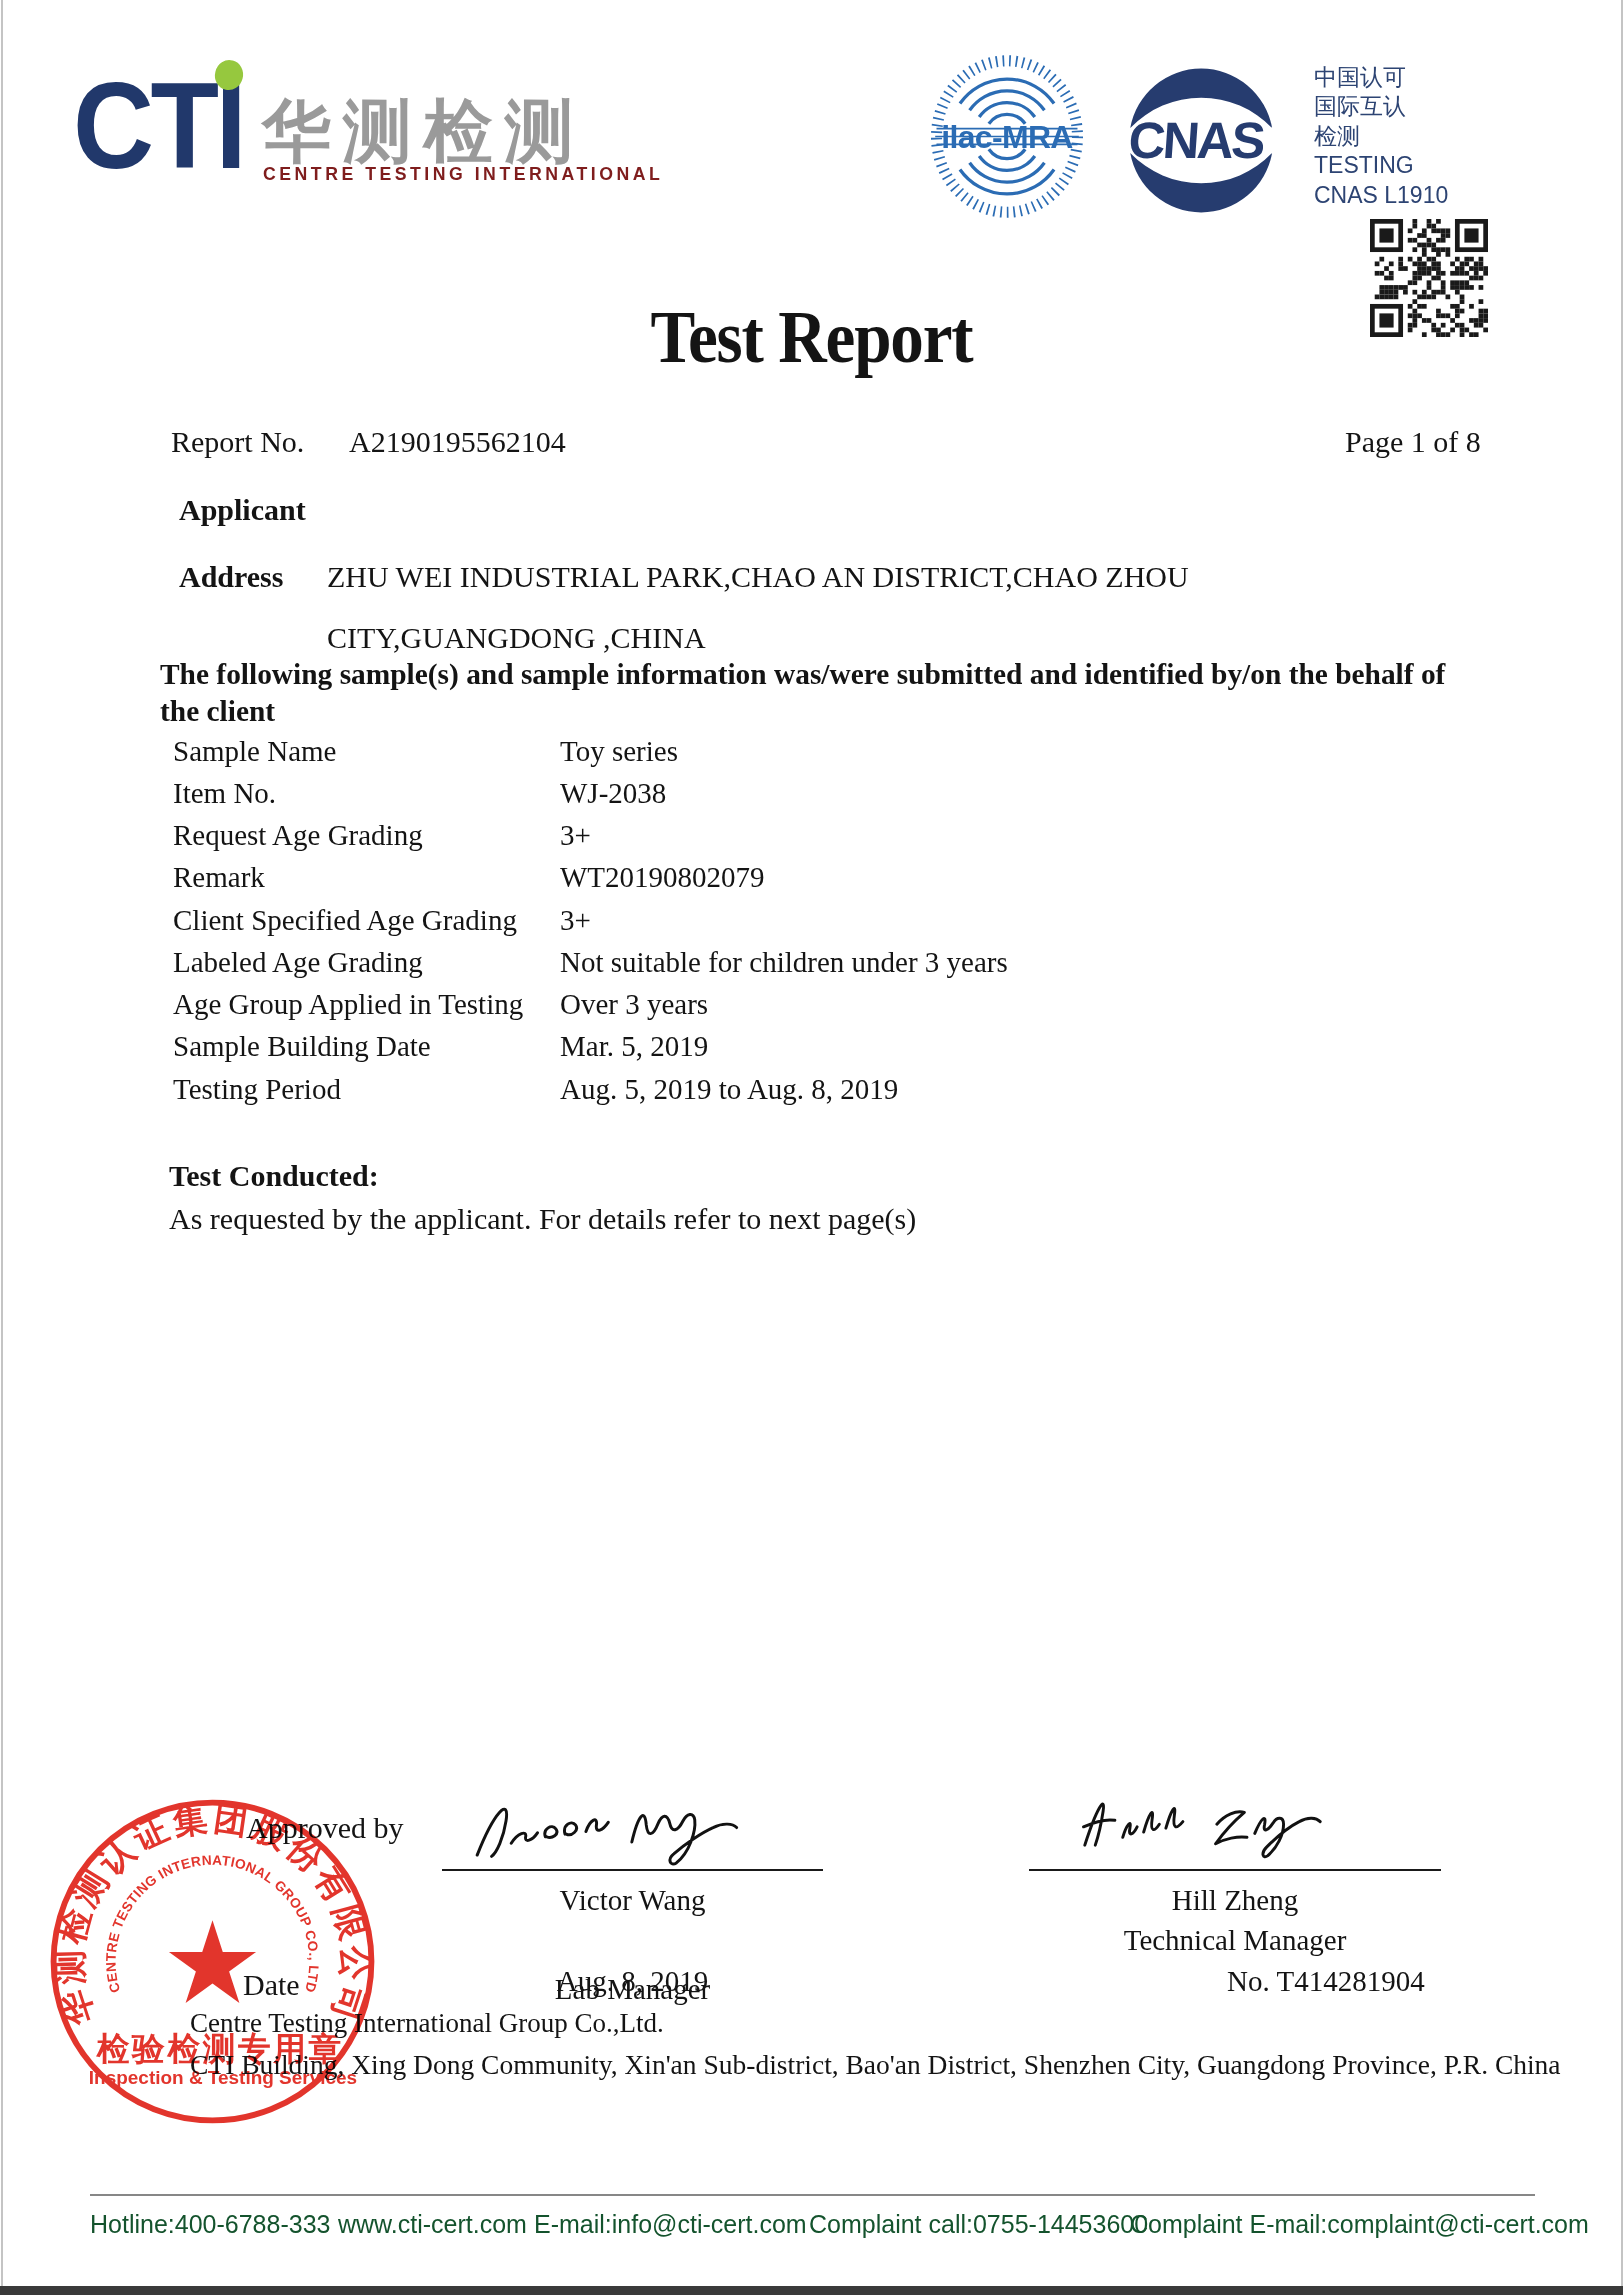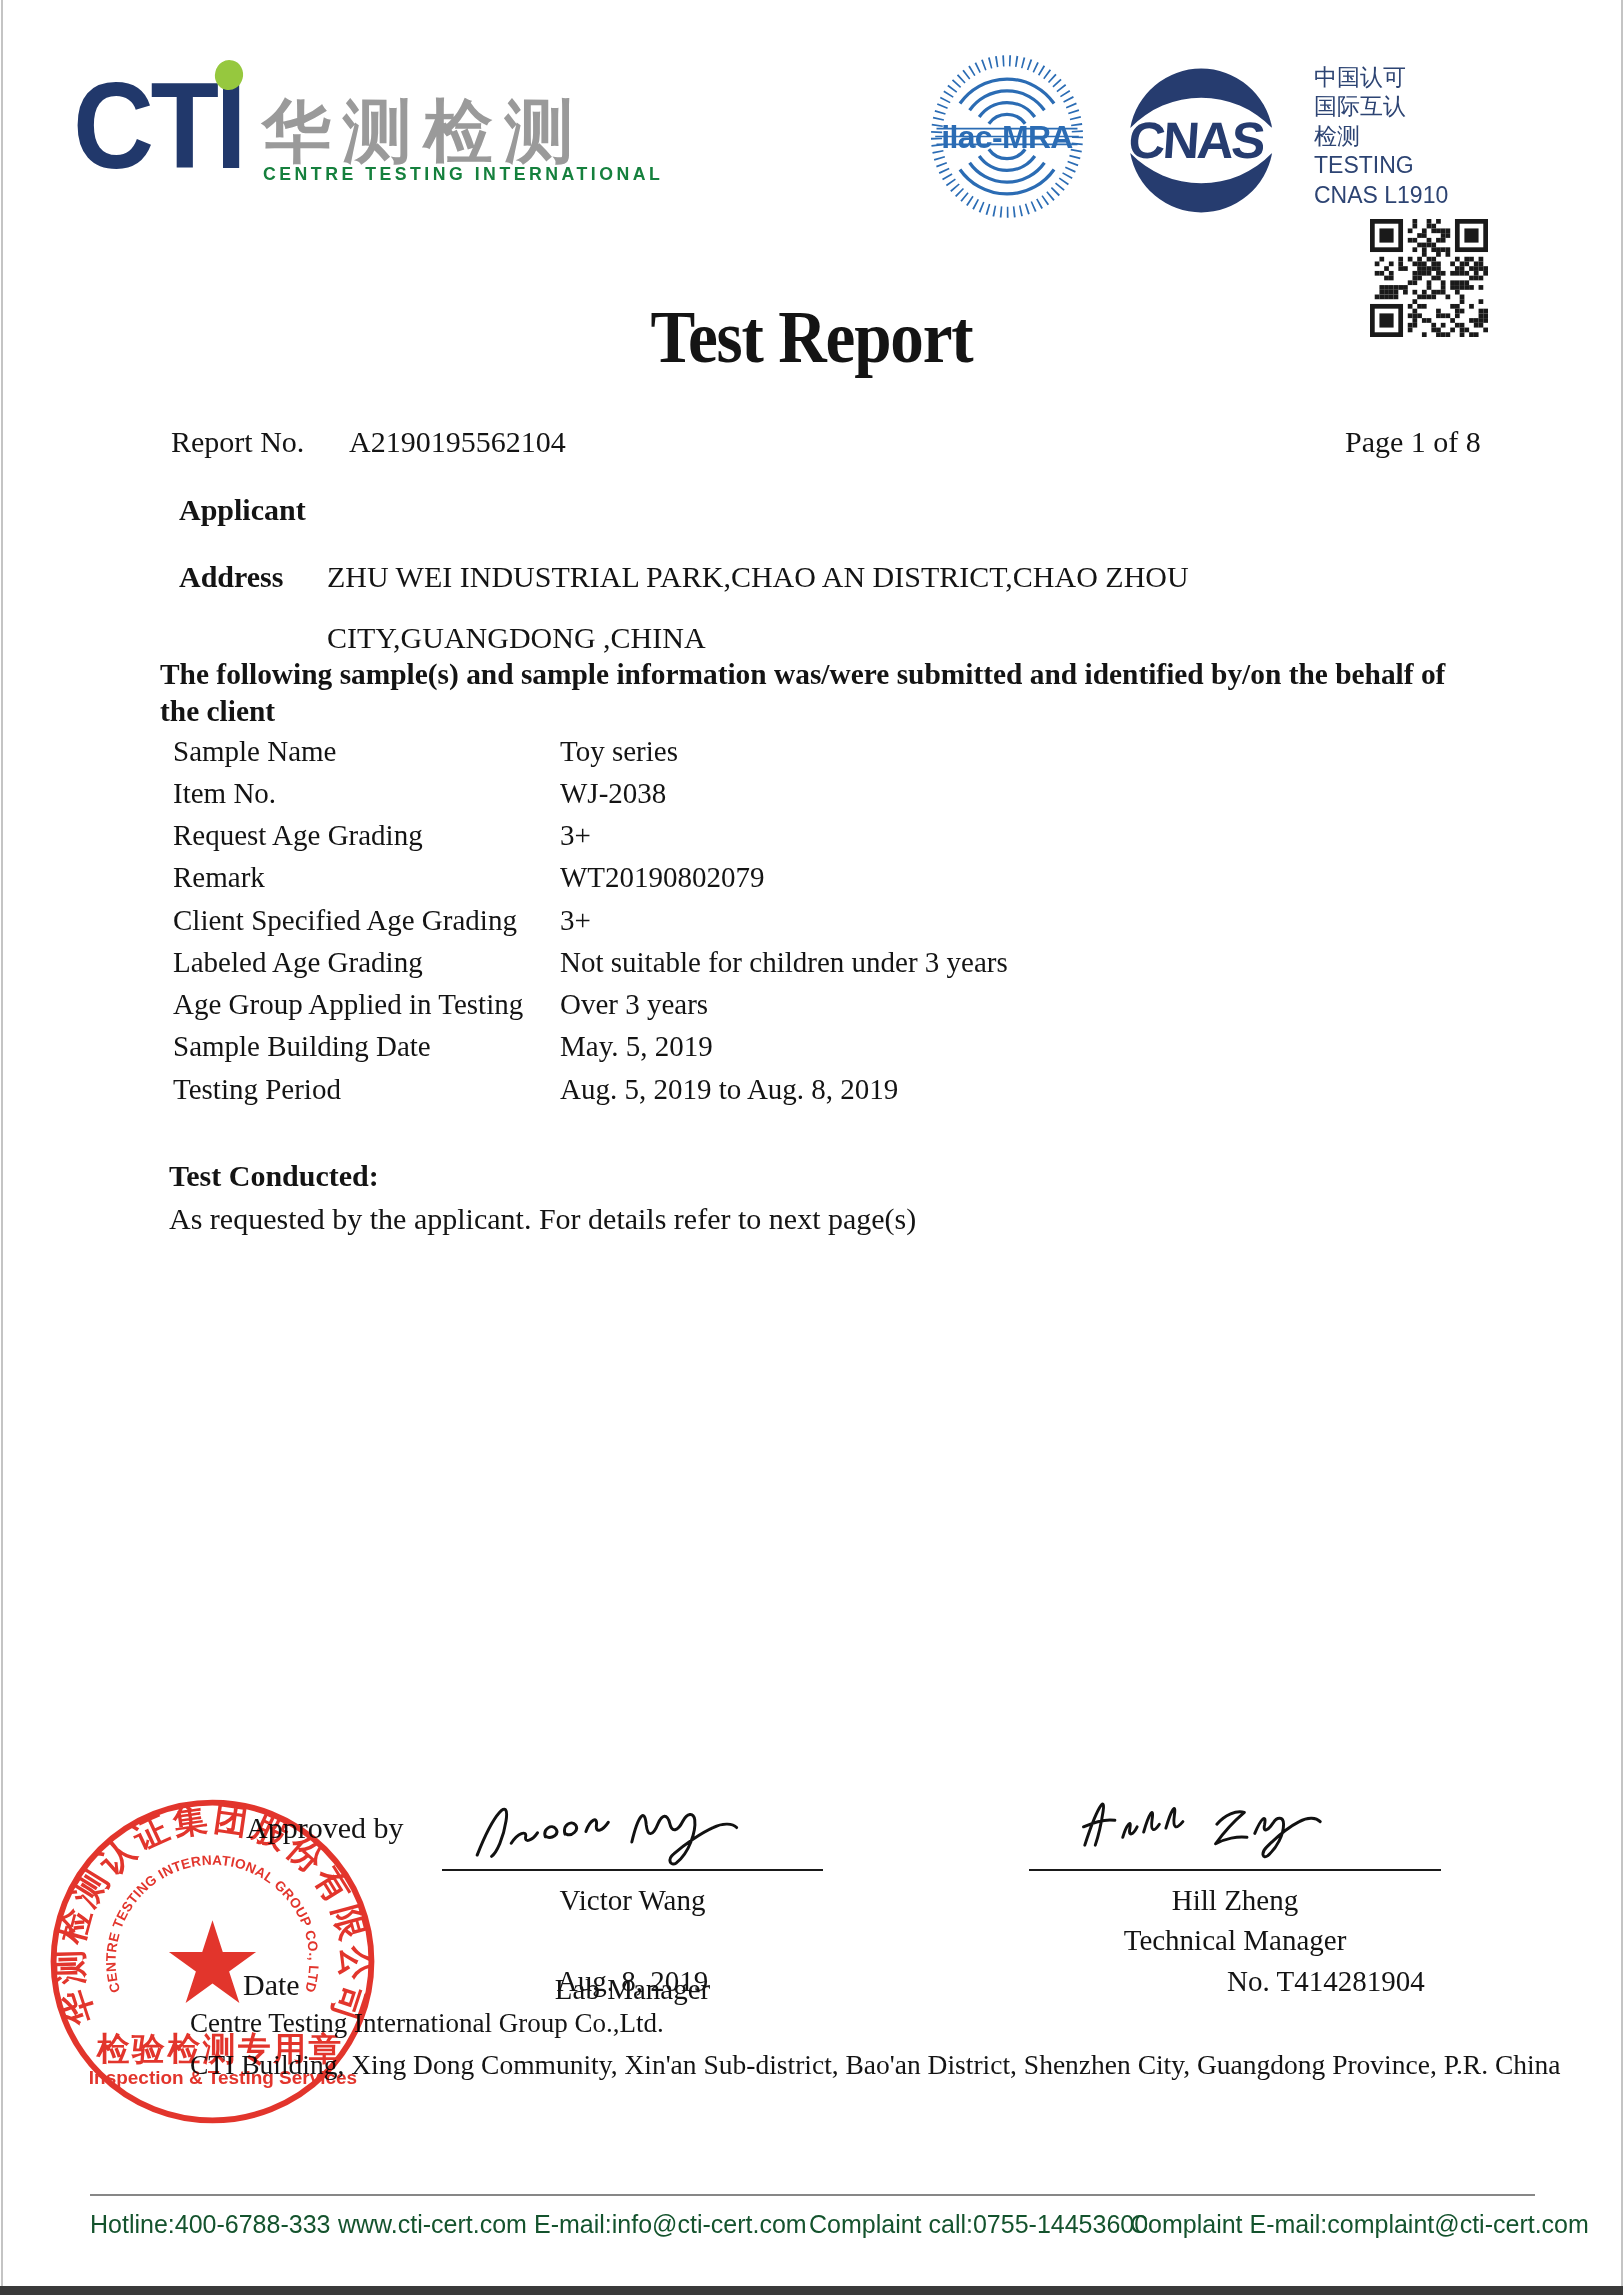--- a/index.html
+++ b/index.html
@@ -8,21 +8,21 @@
     font-family:"Liberation Serif",serif;color:#141414;overflow:hidden;
   }
   .abs{position:absolute;}
   .serif{font-family:"Liberation Serif",serif;}
   
   .cti-acronym{font-family:"Liberation Sans",sans-serif;font-weight:bold;font-size:122px;
     color:#21386b;letter-spacing:-3.9px;transform:scaleX(.92);transform-origin:left top;line-height:1;}
   .cti-dot{width:27.5px;height:30px;background:#96c83e;border-radius:50%;transform:rotate(14deg);}
   .cti-zh{font-family:"Liberation Sans",sans-serif;font-weight:bold;font-size:69px;color:#9a9a9a;
     letter-spacing:11.8px;line-height:1;}
-  .cti-sub{font-family:"Liberation Sans",sans-serif;font-weight:600;font-size:17.7px;color:#15803d;
+  .cti-sub{font-family:"Liberation Sans",sans-serif;font-weight:600;font-size:17.7px;color:#7f1d1d;
     letter-spacing:3.5px;white-space:nowrap;}
   .accred{font-family:"Liberation Sans",sans-serif;font-weight:500;font-size:23px;color:#2d4473;
     line-height:29.4px;white-space:nowrap;}
   
   .doc-title{width:1623px;text-align:center;font-weight:bold;font-size:73px;letter-spacing:-1.3px;
     transform:scaleX(.92);transform-origin:center top;}
   .t46{font-size:30px;line-height:1.2;white-space:nowrap;}
   .t44{font-size:29px;line-height:1.2;white-space:nowrap;}
   .bold{font-weight:bold;}
   .intro{font-size:29.4px;font-weight:bold;line-height:37px;width:1302px;white-space:normal;}
@@ -328,21 +328,21 @@
     <div class="abs t44" style="top:945px;left:0;width:1623px;">
       <span class="sample-label">Labeled Age Grading</span>
       <span class="sample-value">Not suitable for children under 3 years</span>
     </div>
     <div class="abs t44" style="top:987px;left:0;width:1623px;">
       <span class="sample-label">Age Group Applied in Testing</span>
       <span class="sample-value">Over 3 years</span>
     </div>
     <div class="abs t44" style="top:1029px;left:0;width:1623px;">
       <span class="sample-label">Sample Building Date</span>
-      <span class="sample-value">May. 5, 2019</span>
+      <span class="sample-value">Mar. 5, 2019</span>
     </div>
     <div class="abs t44" style="top:1072px;left:0;width:1623px;">
       <span class="sample-label">Testing Period</span>
       <span class="sample-value">Aug. 5, 2019 to Aug. 8, 2019</span>
     </div>
   </div>
 
   <div class="abs t46 bold" style="left:169px;top:1158px;">Test Conducted:</div>
   <div class="abs t46" style="left:169px;top:1201px;">As requested by the applicant. For details refer to next page(s)</div>
 

